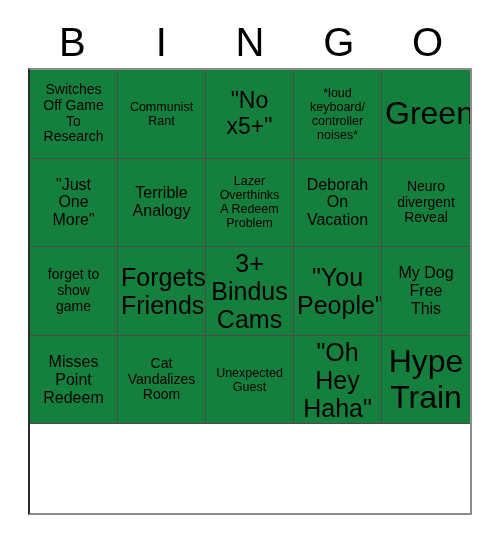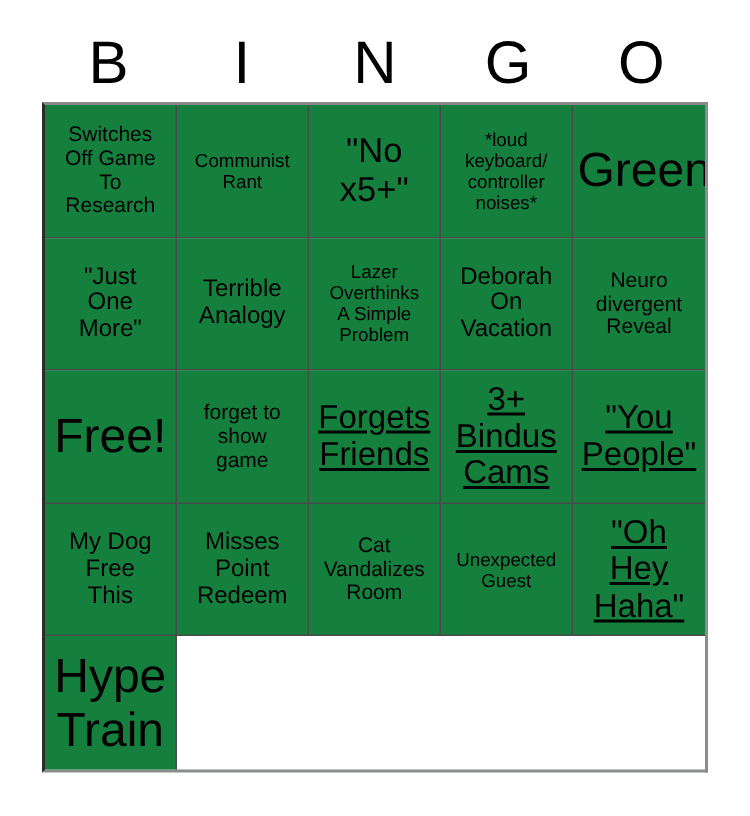--- a/index.html
+++ b/index.html
@@ -82,21 +82,21 @@
     width: 100%;
     line-height: 1.12;
     white-space: pre-line;
     color: #000000;
   }
 
   
   .sz-xs  { font-size: 12.5px; }
   .sz-s   { font-size: 14px; }
   .sz-m   { font-size: 16px; }
-  .sz-l   { font-size: 22px; text-decoration: underline; }
+  .sz-l   { font-size: 25px; }
   .sz-xl  { font-size: 23px; }
   .sz-xxl { font-size: 32px; }
 </style>
 </head>
 <body>
 
 <div id="card">
 
   <div id="header-row">
     <div class="header-letter">B</div>
@@ -137,38 +137,35 @@
 One
 More"</span>
       </div>
     <div class="cell">
         <span class="cell-text sz-m">Terrible
 Analogy</span>
       </div>
     <div class="cell">
         <span class="cell-text sz-xs">Lazer
 Overthinks
-A Simple
+A Redeem
 Problem</span>
       </div>
 
     <div class="cell">
         <span class="cell-text sz-m">Deborah
 On
 Vacation</span>
       </div>
     <div class="cell">
         <span class="cell-text sz-s">Neuro
 divergent
 Reveal</span>
       </div>
     <div class="cell">
-        <span class="cell-text sz-xxl">Free!</span>
-      </div>
-    <div class="cell">
         <span class="cell-text sz-s">forget to
 show
 game</span>
       </div>
     <div class="cell">
         <span class="cell-text sz-l">Forgets
 Friends</span>
       </div>
 
     <div class="cell">

